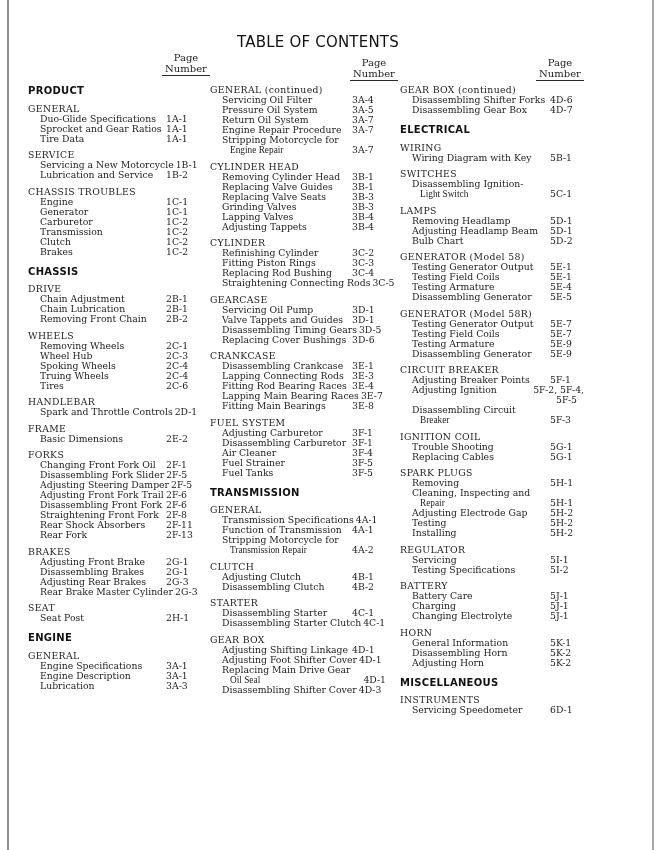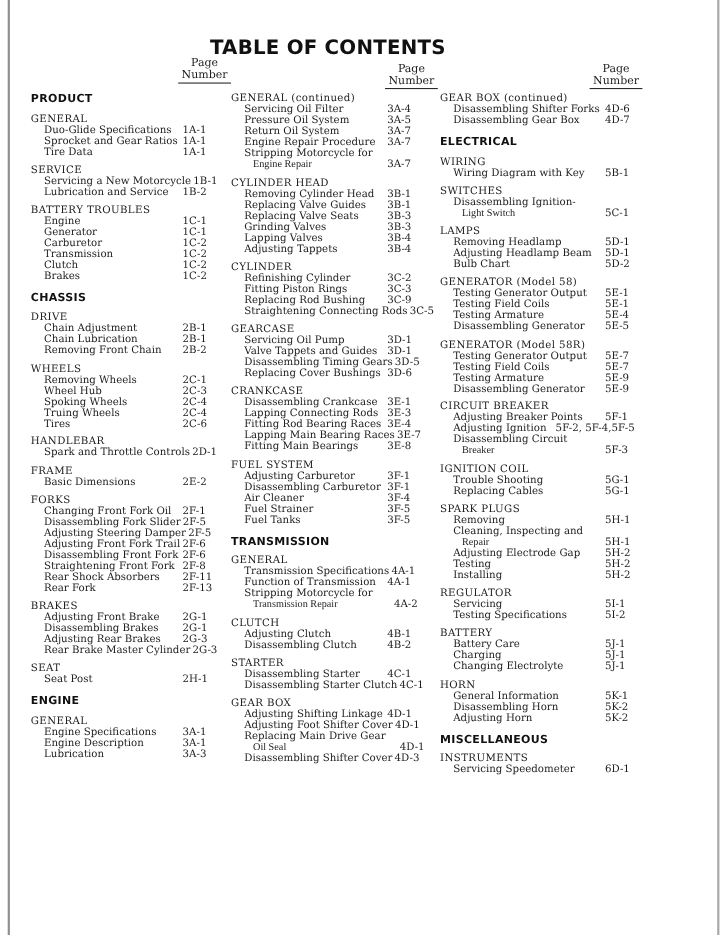--- a/index.html
+++ b/index.html
@@ -7,22 +7,22 @@
     width:660px;height:850px;overflow:hidden;position:relative;
     background:#ffffff;
     font-family:"DejaVu Serif",serif;
     -webkit-font-smoothing:antialiased;
   }
   .edge{position:absolute;top:0;height:850px;width:2px;}
   .edge.left{left:7px;background:#8f8f8f;}
   .edge.right{left:652px;background:#a8a8a8;}
 
   .title{
-    position:absolute;top:33px;left:156px;width:284px;text-align:center;
-    font-family:"DejaVu Sans",sans-serif;font-weight:bold;font-size:18px;
+    position:absolute;top:33px;left:176px;width:284px;text-align:center;
+    font-family:"DejaVu Sans",sans-serif;font-weight:normal;font-size:15px;
     letter-spacing:.2px;color:#111;
   }
 
   .pnh{position:absolute;width:80px;text-align:center;
        font-size:10px;line-height:10.5px;color:#1c1c1c;}
   .pnh .l2{display:inline-block;border-bottom:1.4px solid #2a2a2a;padding:0 3px 1px 3px;}
   .pnh.ph1{left:146px;top:53px;}
   .pnh.ph2{left:334px;top:58px;}
   .pnh.ph3{left:520px;top:58px;}
 
@@ -37,21 +37,21 @@
     line-height:12px;letter-spacing:.3px;color:#111;margin:9px 0 5px 0;
   }
   .section{margin-top:6.5px;}
   .subhead{letter-spacing:.35px;white-space:nowrap;}
   .entry{padding-left:12px;}
   .row{display:flex;align-items:baseline;}
   .lbl,.l1,.l2i{white-space:nowrap;}
   .l1{padding-left:12px;}
   .l2i{padding-left:8px;font-family:Liberation Serif, serif;}
   .page{margin-left:auto;flex-shrink:0;width:34px;white-space:nowrap;padding-left:2px;}
-  .pages-multi{width:auto;display:flex;}
+  .pages-multi{width:auto;display:flex;flex-direction:column;text-align:right;}
   .pages-multi .pg2{padding-right:7px;}
 </style>
 </head>
 <body>
 
 <div class="edge left"></div>
 <div class="edge right"></div>
 
 <div class="title">TABLE OF CONTENTS</div>
 
@@ -100,21 +100,21 @@
         </div>
       </div>
       <div class="entry">
         <div class="row">
           <span class="lbl">Lubrication and Service</span>
           <span class="page">1B-2</span>
         </div>
       </div>
     </div>
     <div class="section">
-      <div class="subhead">BATTERY TROUBLES</div>
+      <div class="subhead">CHASSIS TROUBLES</div>
       <div class="entry">
         <div class="row">
           <span class="lbl">Engine</span>
           <span class="page">1C-1</span>
         </div>
       </div>
       <div class="entry">
         <div class="row">
           <span class="lbl">Generator</span>
           <span class="page">1C-1</span>
@@ -412,21 +412,21 @@
       </div>
       <div class="entry">
         <div class="row">
           <span class="lbl">Fitting Piston Rings</span>
           <span class="page">3C-3</span>
         </div>
       </div>
       <div class="entry">
         <div class="row">
           <span class="lbl">Replacing Rod Bushing</span>
-          <span class="page">3C-9</span>
+          <span class="page">3C-4</span>
         </div>
       </div>
       <div class="entry">
         <div class="row">
           <span class="lbl">Straightening Connecting Rods</span>
           <span class="page">3C-5</span>
         </div>
       </div>
     </div>
     <div class="section">
@@ -532,21 +532,21 @@
         </div>
       </div>
       <div class="entry">
         <div class="row">
           <span class="lbl">Function of Transmission</span>
           <span class="page">4A-1</span>
         </div>
       </div>
       <div class="entry2">
         <div class="l1">Stripping Motorcycle for</div>
-        <div class="row" style="padding-left: 12px; text-align: center;">
+        <div class="row" style="padding-left: 12px;">
           <span class="l2i">Transmission Repair</span>
           <span class="page">4A-2</span>
         </div>
       </div>
     </div>
     <div class="section">
       <div class="subhead">CLUTCH</div>
       <div class="entry">
         <div class="row">
           <span class="lbl">Adjusting Clutch</span>

